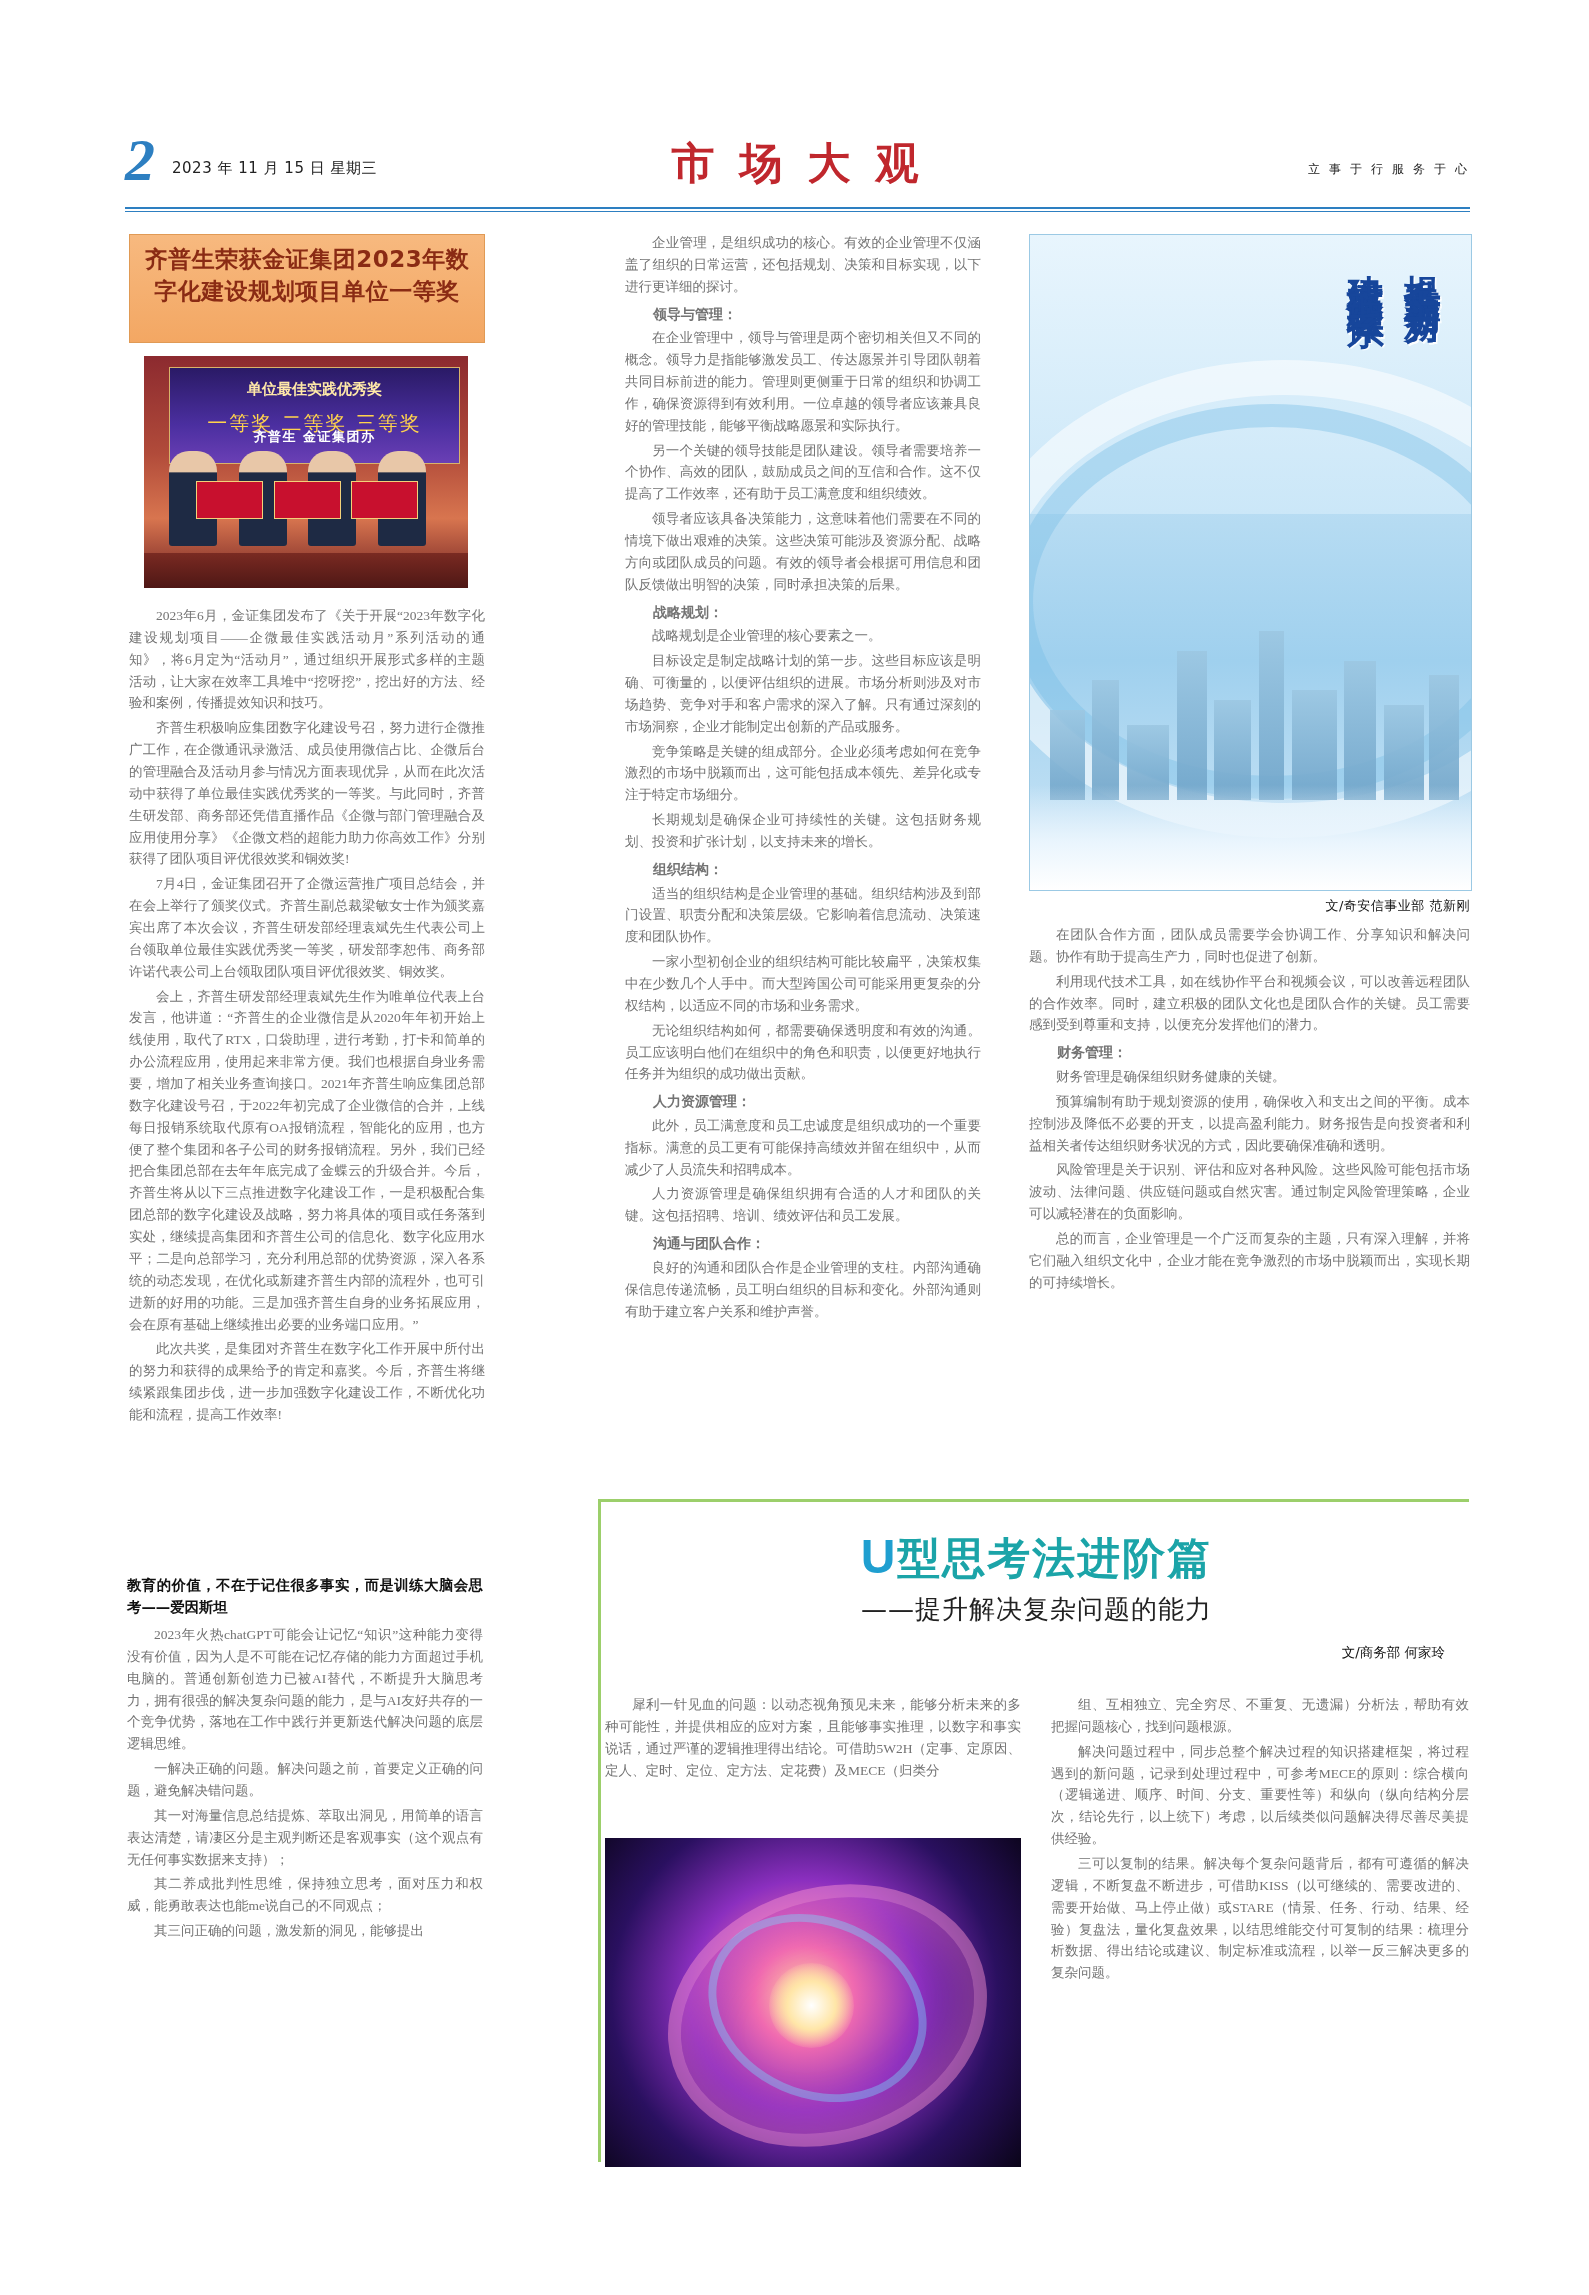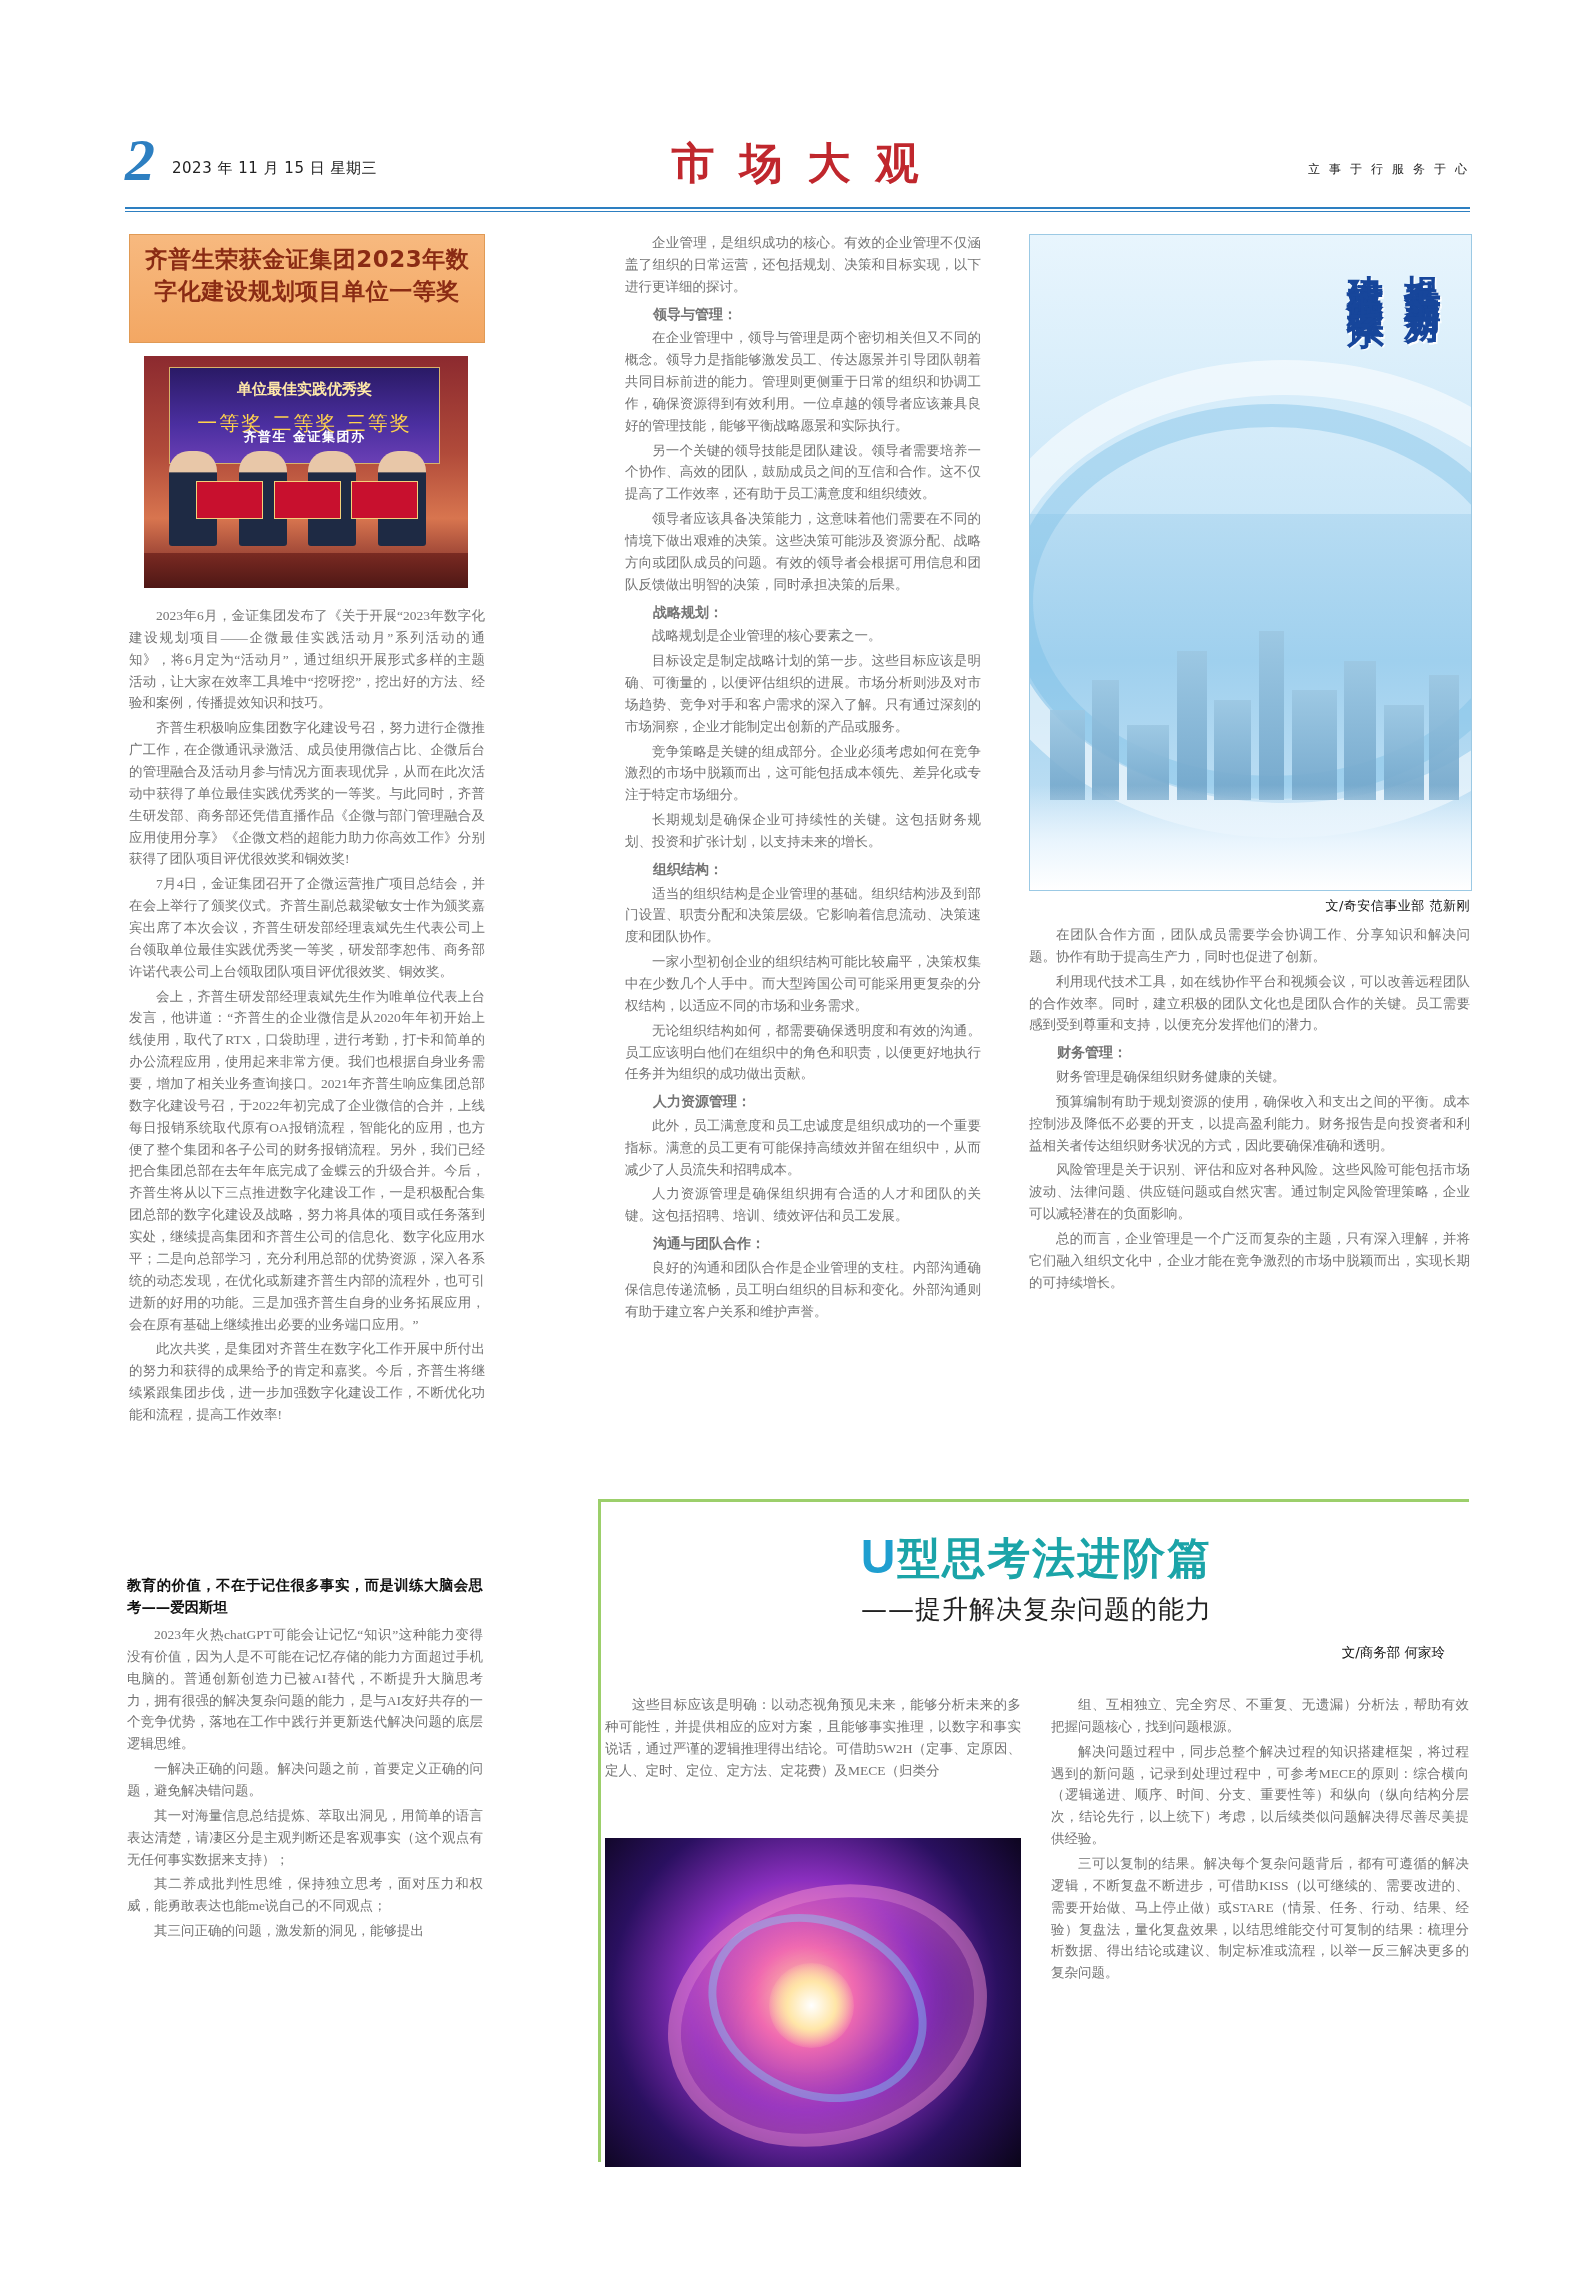--- a/index.html
+++ b/index.html
@@ -141,20 +141,21 @@
     height: 232px;
     background: linear-gradient(180deg,#8c2a2f 0%,#b14b3a 42%,#d8754f 70%,#6d1f22 100%);
     overflow: hidden;
   }
   .photo1 .screen {
     position: absolute;
     left: 25px; top: 11px;
     width: 269px; height: 95px;
     background: linear-gradient(180deg,#2a1a66 0%,#4b2fa0 60%,#6a3fb5 100%);
     border: 1.5px solid #d9b36a;
+    padding-left: 20px;
   }
   .photo1 .screen .l1 {
     position:absolute; left:0; right:0; top: 12px;
     text-align:center; color:#ffe9a8; font-size: 15px; font-weight:bold;
     font-family:"DejaVu Sans",sans-serif;
   }
   .photo1 .screen .l2 {
     position:absolute; left:0; right:0; top: 42px;
     text-align:center; color:#ffd34d; font-size: 20px; font-weight:normal;
     font-family:"DejaVu Sans",sans-serif; letter-spacing:2px;
@@ -460,21 +461,21 @@
   <div class="divider-h"></div>
   <div class="divider-v"></div>
 
   <div class="u-title">
     <span class="u-letter">U</span><span>型思考法进阶篇</span>
   </div>
   <div class="u-sub">——提升解决复杂问题的能力</div>
   <div class="u-byline">文/商务部  何家玲</div>
 
   <div class="col" style="left:605px; top:1694px; width:416px; height:135px;">
-    <p>这些目标应该是明确：以动态视角预见未来，能够分析未来的多种可能性，并提供相应的应对方案，且能够事实推理，以数字和事实说话，通过严谨的逻辑推理得出结论。可借助5W2H（定事、定原因、定人、定时、定位、定方法、定花费）及MECE（归类分</p>
+    <p>犀利一针见血的问题：以动态视角预见未来，能够分析未来的多种可能性，并提供相应的应对方案，且能够事实推理，以数字和事实说话，通过严谨的逻辑推理得出结论。可借助5W2H（定事、定原因、定人、定时、定位、定方法、定花费）及MECE（归类分</p>
   </div>
 
   <div class="photo2">
     <div class="swirl"></div>
     <div class="swirl2"></div>
     <div class="core"></div>
   </div>
 
   <div class="col" style="left:1051px; top:1694px; width:418px; height:468px;">
     <p>组、互相独立、完全穷尽、不重复、无遗漏）分析法，帮助有效把握问题核心，找到问题根源。</p>

